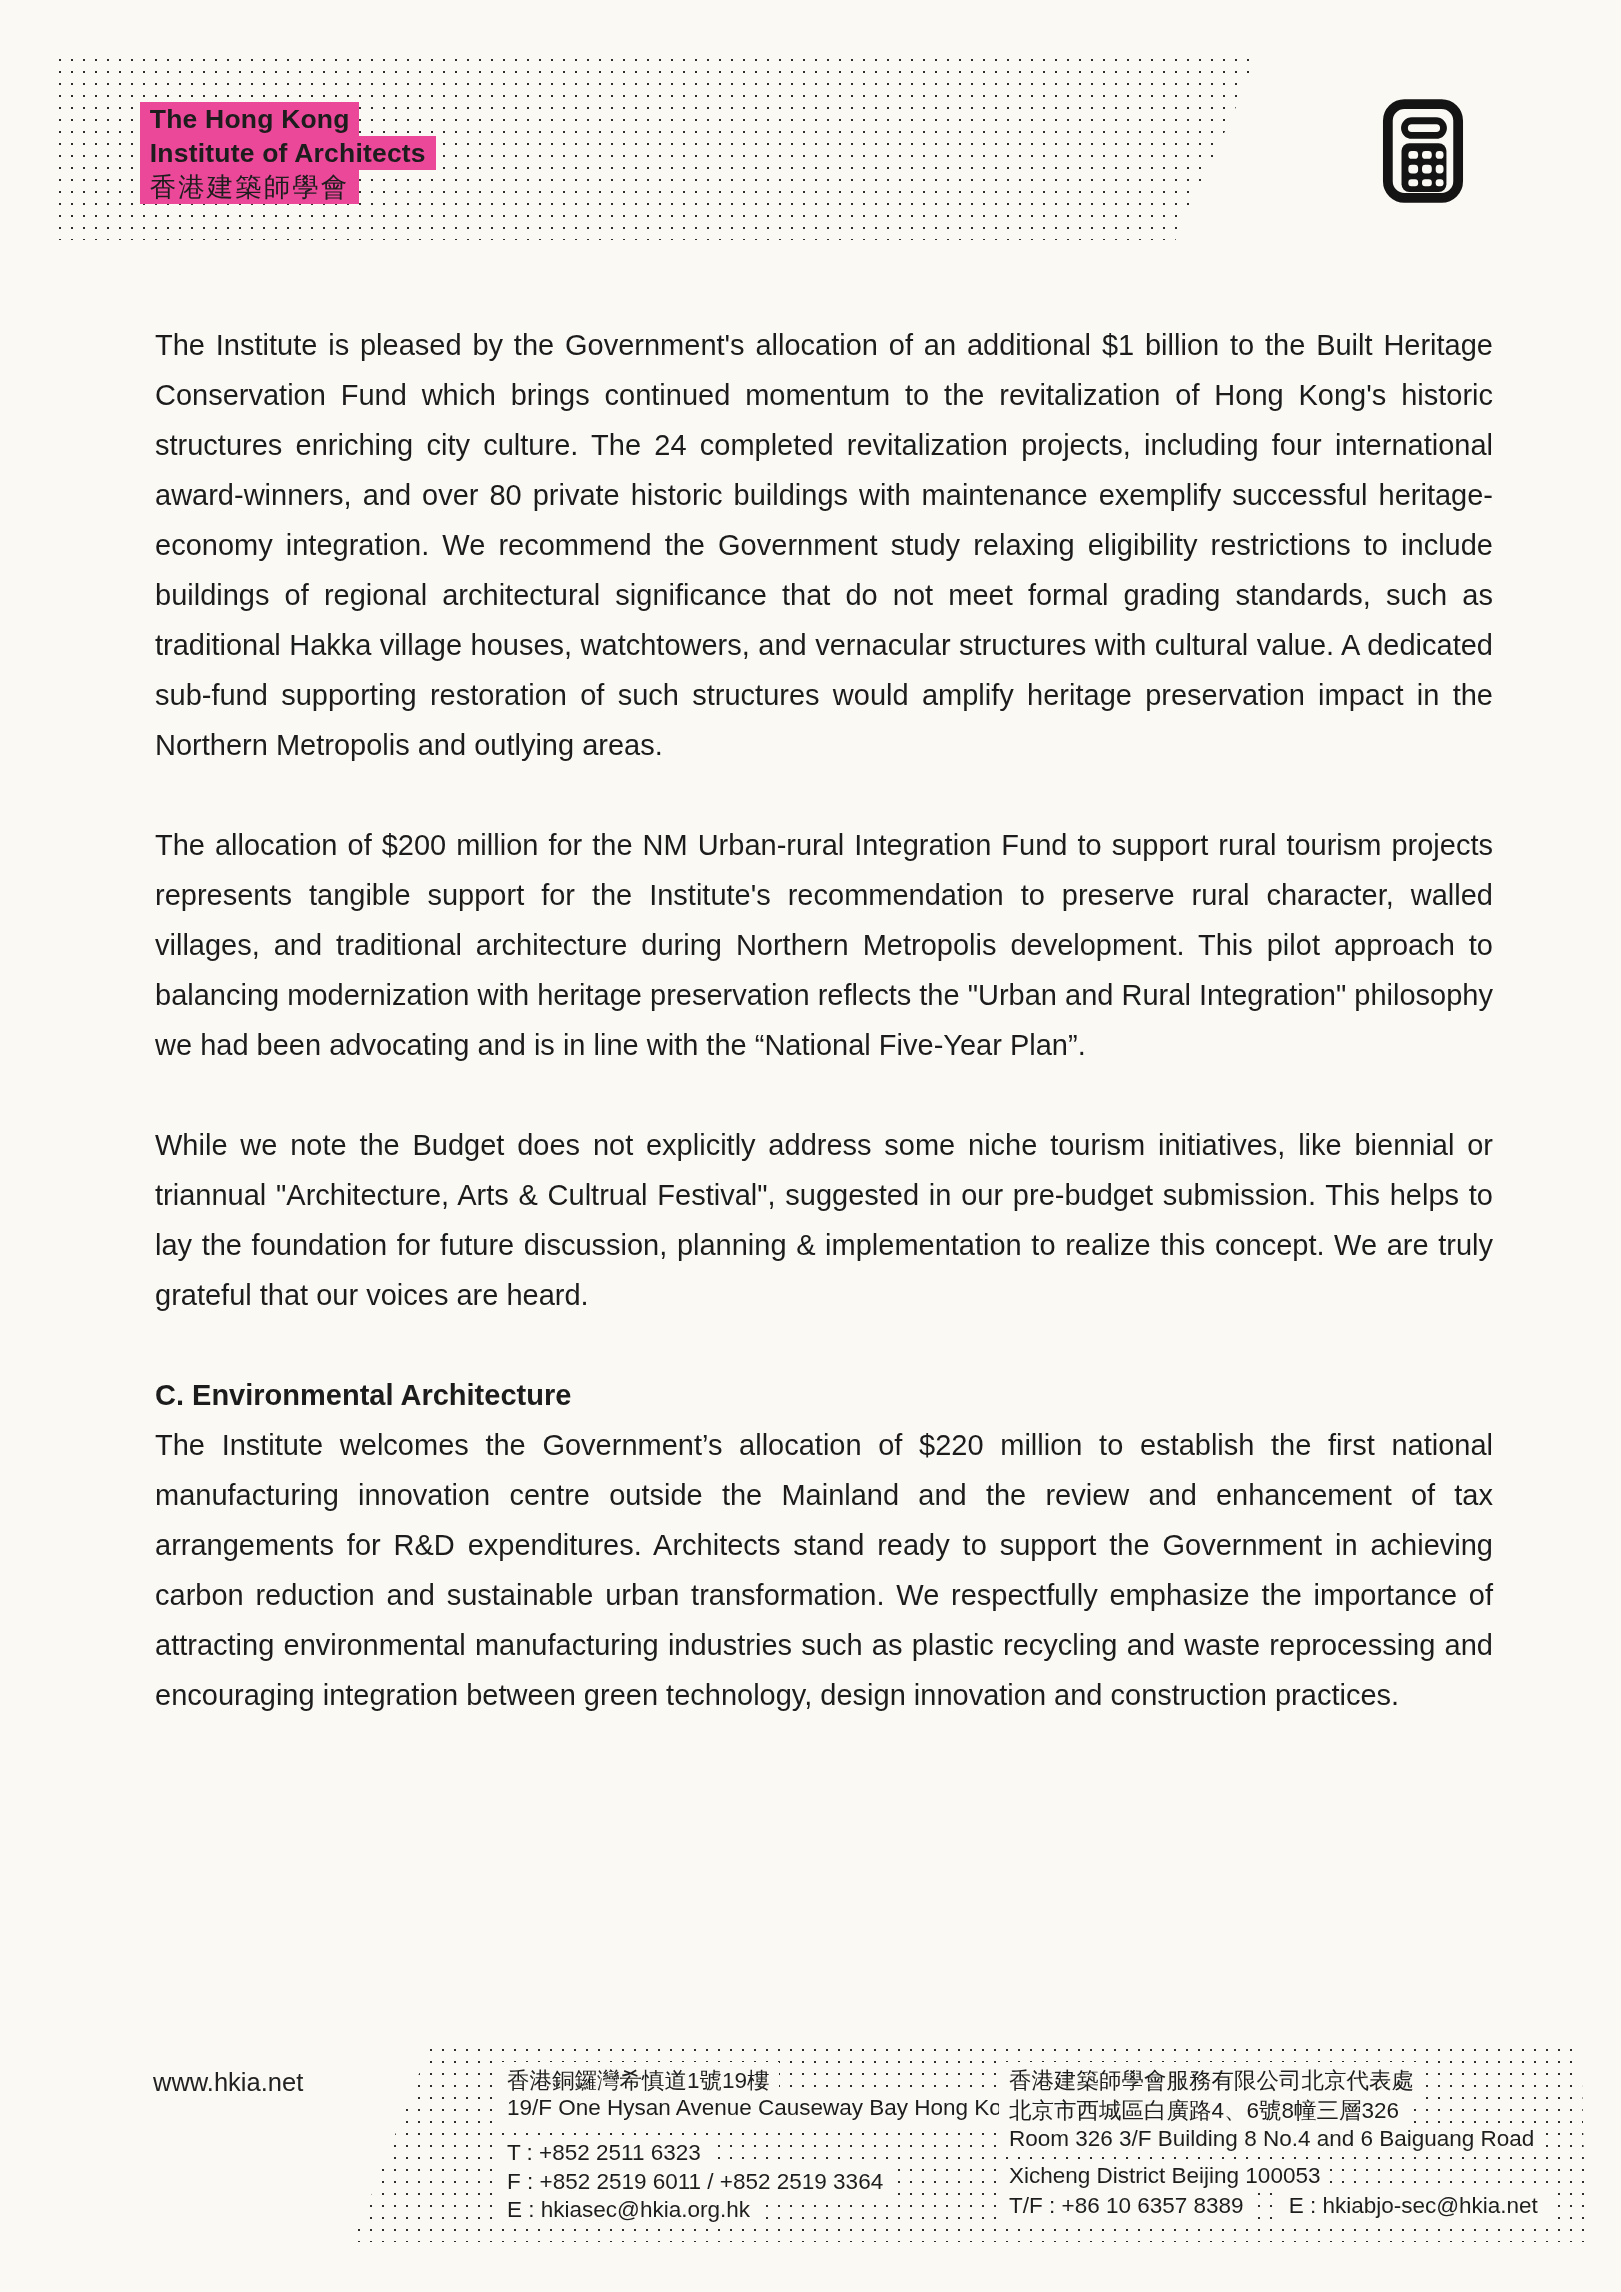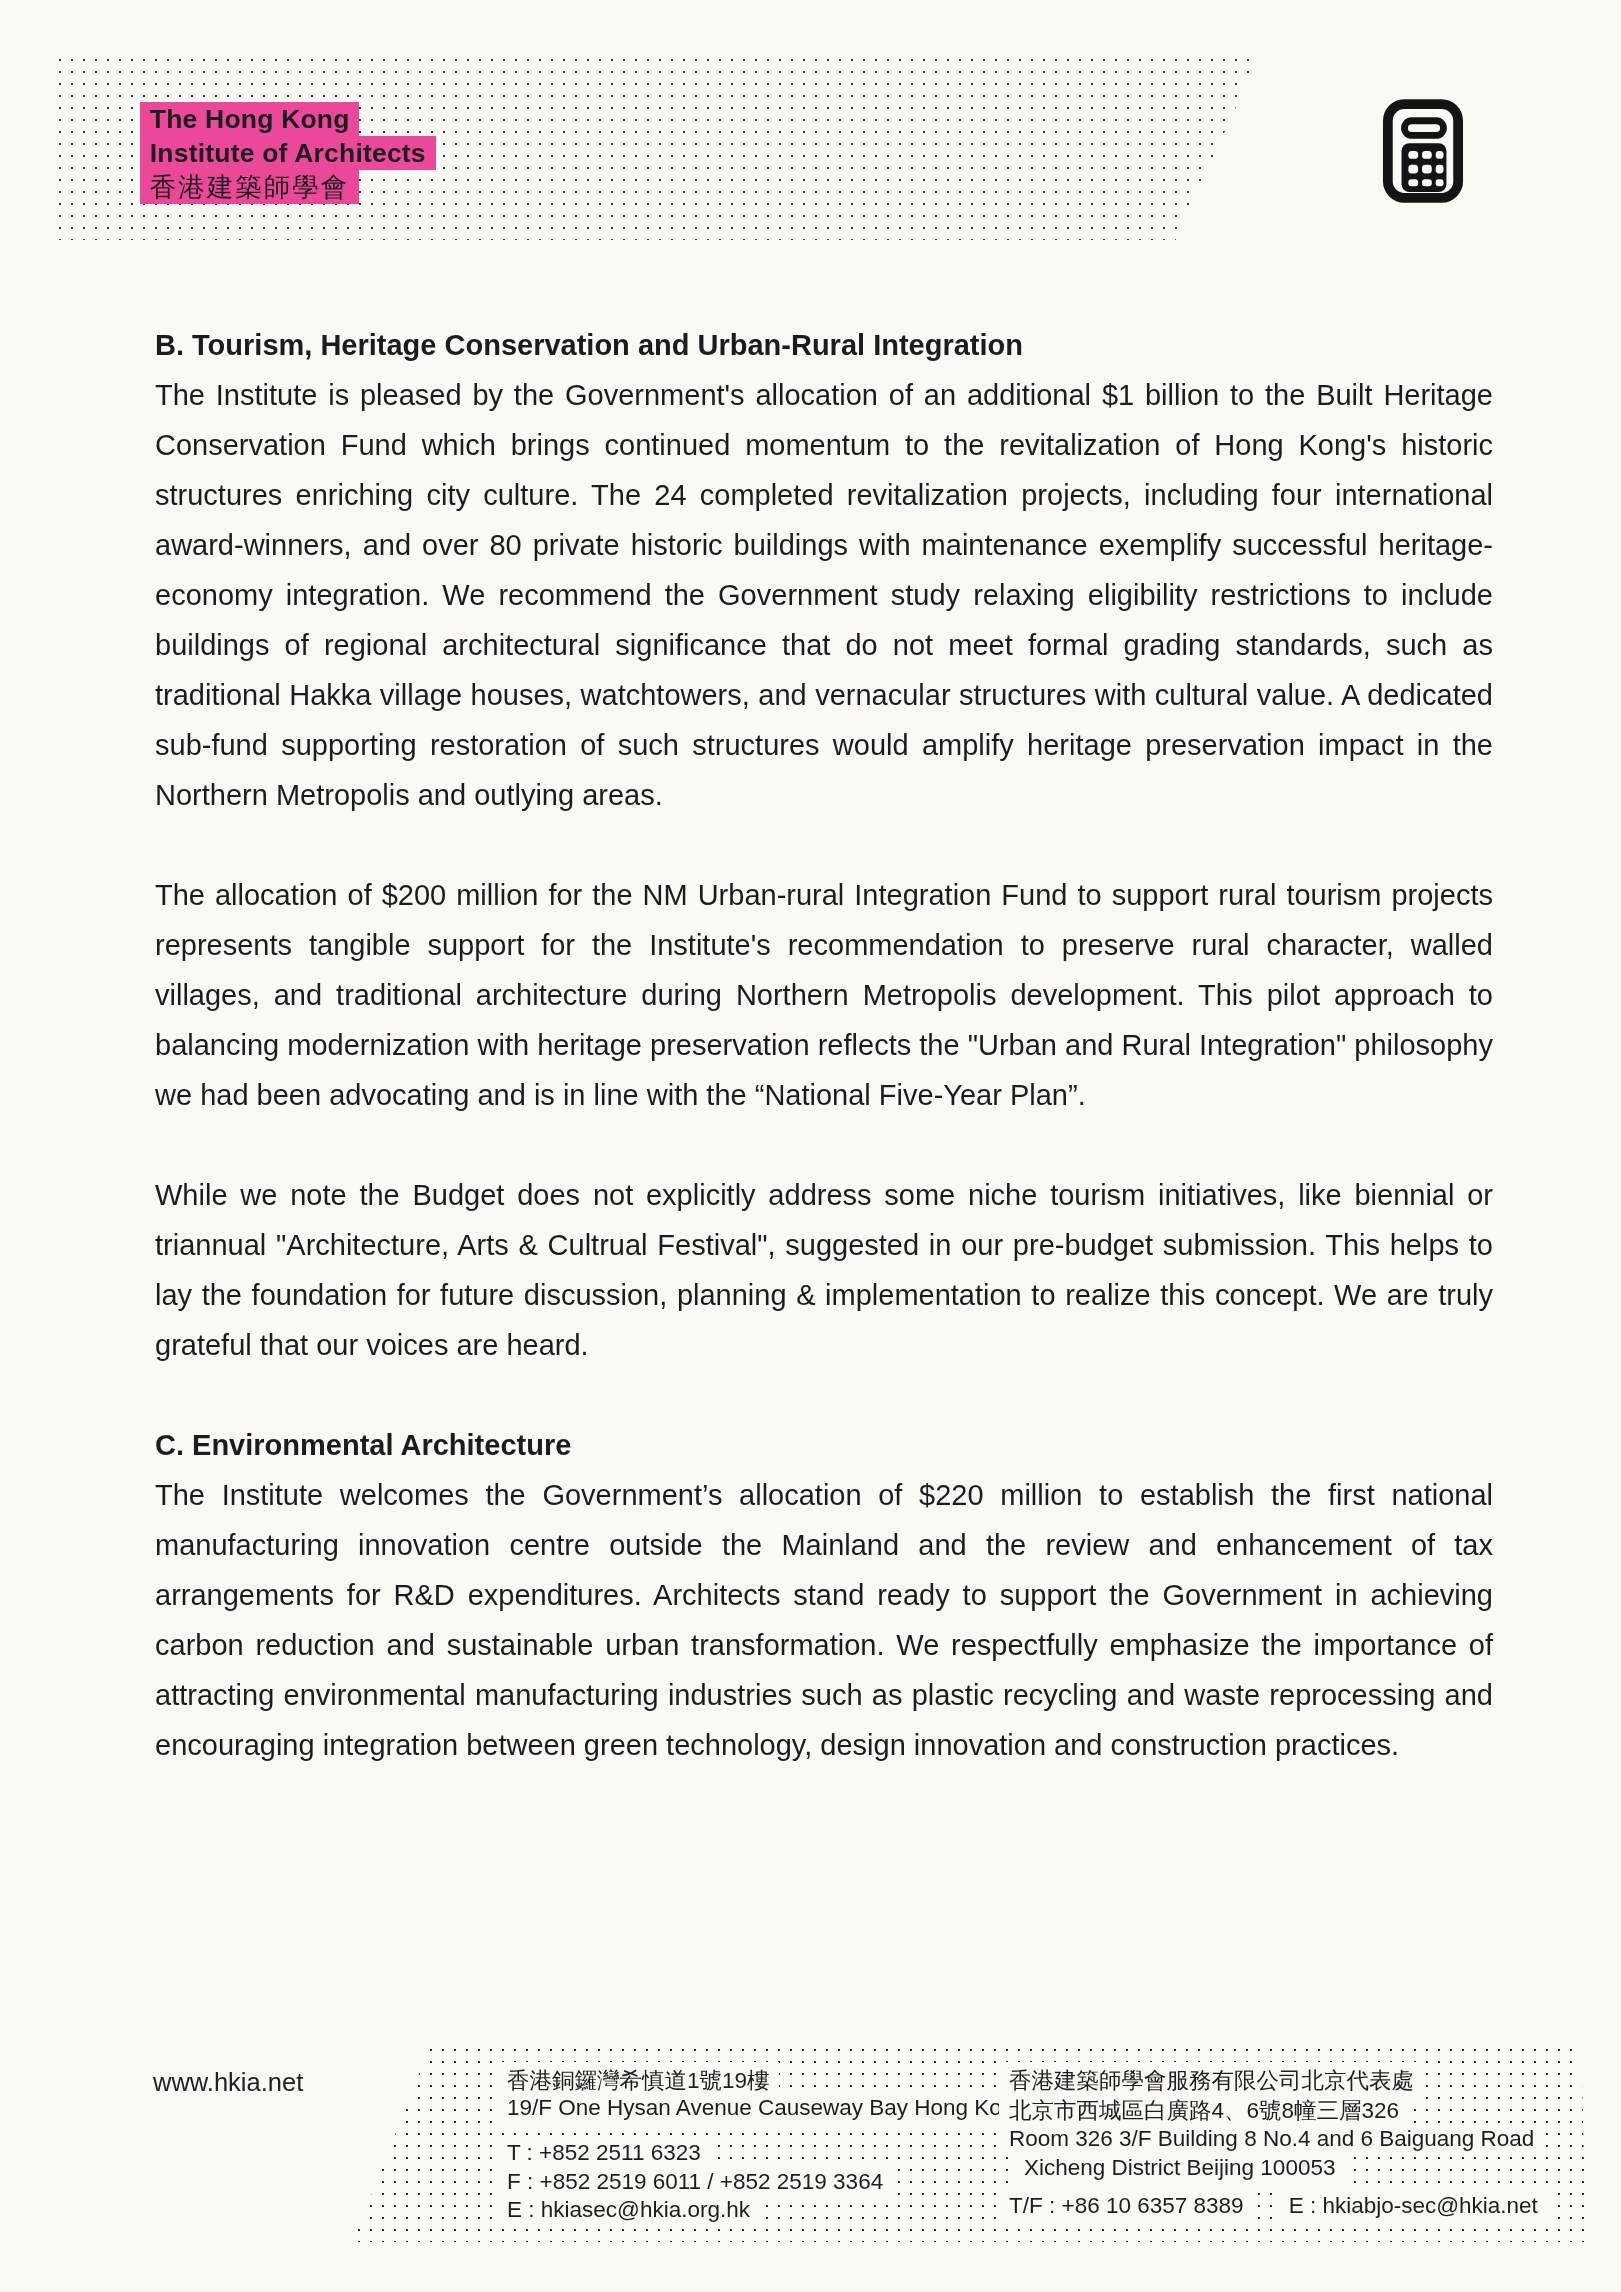--- a/index.html
+++ b/index.html
@@ -112,21 +112,20 @@
     <rect x="55" y="54" width="8" height="8" rx="3.5" fill="#faf9f4"></rect>
     <rect x="27" y="68" width="10" height="9" rx="3.5" fill="#faf9f4"></rect>
     <rect x="41" y="68" width="10" height="9" rx="3.5" fill="#faf9f4"></rect>
     <rect x="55" y="68" width="8" height="9" rx="3.5" fill="#faf9f4"></rect>
     <rect x="27" y="83" width="10" height="7" rx="3" fill="#faf9f4"></rect>
     <rect x="41" y="83" width="10" height="7" rx="3" fill="#faf9f4"></rect>
     <rect x="55" y="83" width="8" height="7" rx="3" fill="#faf9f4"></rect>
   </svg>
 
   <div class="doc-body">
-    <h2>B. Tourism, Heritage Conservation and Urban-Rural Integration</h2>
     <p>The Institute is pleased by the Government's allocation of an additional $1 billion to the Built Heritage Conservation Fund which brings continued momentum to the revitalization of Hong Kong's historic structures enriching city culture. The 24 completed revitalization projects, including four international award-winners, and over 80 private historic buildings with maintenance exemplify successful heritage-economy integration. We recommend the Government study relaxing eligibility restrictions to include buildings of regional architectural significance that do not meet formal grading standards, such as traditional Hakka village houses, watchtowers, and vernacular structures with cultural value. A dedicated sub-fund supporting restoration of such structures would amplify heritage preservation impact in the Northern Metropolis and outlying areas.</p>
     <p>The allocation of $200 million for the NM Urban-rural Integration Fund to support rural tourism projects represents tangible support for the Institute's recommendation to preserve rural character, walled villages, and traditional architecture during Northern Metropolis development. This pilot approach to balancing modernization with heritage preservation reflects the "Urban and Rural Integration" philosophy we had been advocating and is in line with the “National Five-Year Plan”.</p>
     <p>While we note the Budget does not explicitly address some niche tourism initiatives, like biennial or triannual "Architecture, Arts &amp; Cultrual Festival", suggested in our pre-budget submission. This helps to lay the foundation for future discussion, planning &amp; implementation to realize this concept. We are truly grateful that our voices are heard.</p>
     <h2>C. Environmental Architecture</h2>
     <p>The Institute welcomes the Government’s allocation of $220 million to establish the first national manufacturing innovation centre outside the Mainland and the review and enhancement of tax arrangements for R&amp;D expenditures. Architects stand ready to support the Government in achieving carbon reduction and sustainable urban transformation. We respectfully emphasize the importance of attracting environmental manufacturing industries such as plastic recycling and waste reprocessing and encouraging integration between green technology, design innovation and construction practices.</p>
   </div>
 
   <div class="dots footer-dots"></div>
 
   <div class="footer-web">www.hkia.net</div>
@@ -136,20 +135,20 @@
     <div class="line" style="top:30px;"><span class="knock">19/F One Hysan Avenue Causeway Bay Hong Kong</span></div>
     <div class="line" style="top:75px;"><span class="knock">T : +852 2511 6323</span></div>
     <div class="line" style="top:104px;"><span class="knock">F : +852 2519 6011 / +852 2519 3364</span></div>
     <div class="line" style="top:132px;"><span class="knock">E : hkiasec@hkia.org.hk</span></div>
   </div>
 
   <div class="f-col bj-col">
     <div class="line" style="top:0;"><span class="knock">香港建築師學會服務有限公司北京代表處</span></div>
     <div class="line" style="top:30px;"><span class="knock">北京市西城區白廣路4、6號8幢三層326</span></div>
     <div class="line" style="top:61px;"><span class="knock">Room 326 3/F Building 8 No.4 and 6 Baiguang Road</span></div>
-    <div class="line" style="top:90px;margin-left:15px;"><span class="knock">Xicheng District Beijing 100053</span></div>
+    <div class="line" style="top:98px;"><span class="knock">Xicheng District Beijing 100053</span></div>
     <div class="line tf-pair" style="top:128px;">
       <span class="knock">T/F : +86 10 6357 8389</span><span class="knock">E : hkiabjo-sec@hkia.net</span>
     </div>
   </div>
 
 </div>
 
 
 </body></html>

